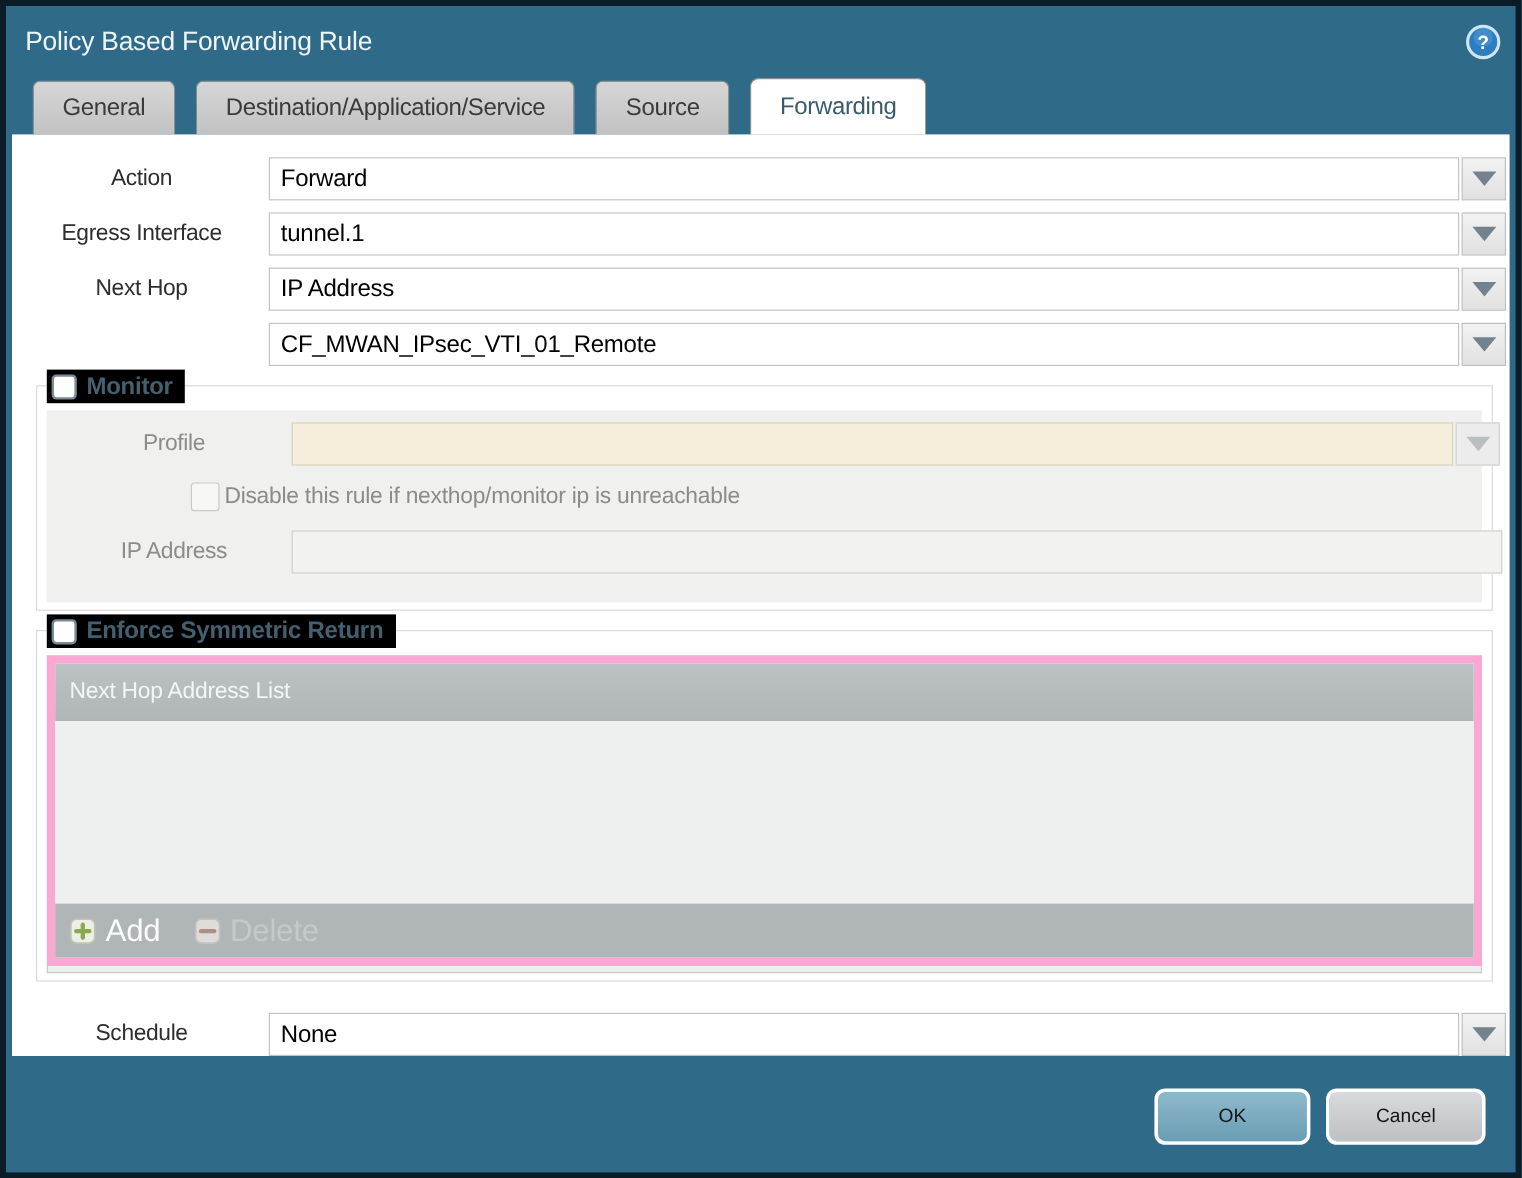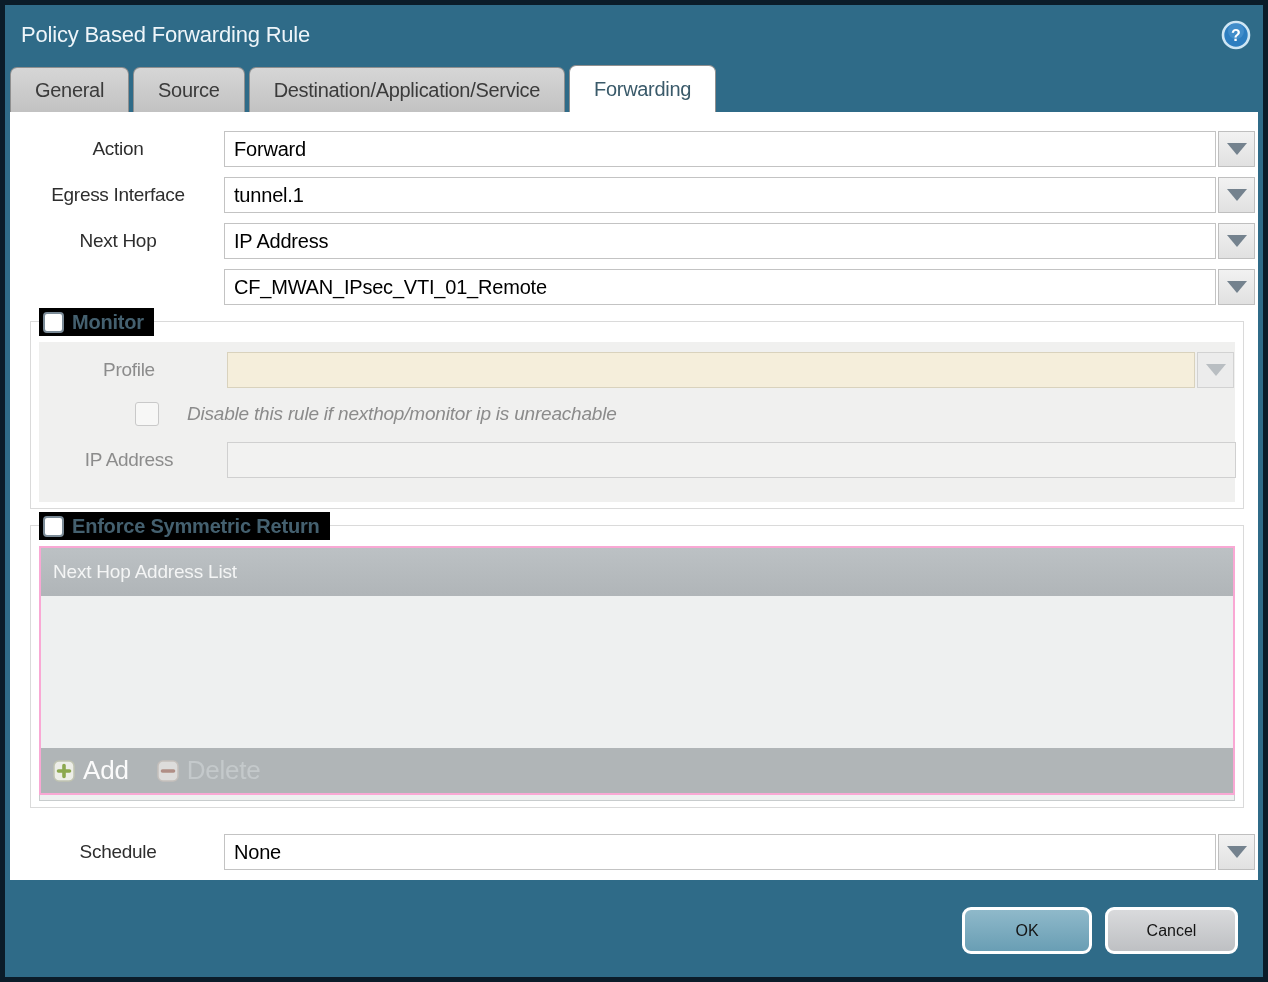--- a/index.html
+++ b/index.html
@@ -4,21 +4,21 @@
 <style>
   html,body{margin:0;padding:0;background:#0a1a26;}
   *{box-sizing:border-box;}
   body{width:1268px;height:982px;position:relative;font-family:"Liberation Sans",sans-serif;}
   .window{position:absolute;inset:0;background:#2f6b88;border:5px solid #0b1c29;display:flex;flex-direction:column;}
   
   .titlebar{height:60px;flex:none;display:flex;align-items:center;justify-content:space-between;padding:0 12px 0 16px;}
   .title{color:#eef5f9;font-size:22px;letter-spacing:-0.2px;}
   .help{width:30px;height:30px;cursor:pointer;}
   
-  .tabs{height:47px;flex:none;display:flex;align-items:flex-end;padding-left:5px;gap:4px;}
+  .tabs{height:47px;flex:none;display:flex;align-items:flex-end;padding-left:22px;gap:17px;}
   .tab{background:linear-gradient(#d6d6d6,#c2c2c2);border:1px solid #8f8f8f;border-bottom:none;
        border-radius:7px 7px 0 0;padding:0 24px;height:45px;line-height:45px;font-size:20px;
        color:#3b3b3b;letter-spacing:-0.3px;cursor:pointer;white-space:nowrap;}
   .tab.active{background:#ffffff;color:#3a5a6a;height:47px;line-height:47px;border-color:#8f8f8f;}
   
   .content{background:#ffffff;margin:0 5px;flex:none;height:768px;padding:19px 6px 0 0;overflow:hidden;}
   .row{display:flex;align-items:center;height:36px;margin:0 0 10px 10px;}
   .lbl{width:204px;flex:none;text-align:center;padding-right:8px;font-size:19px;color:#2e2e2e;letter-spacing:-0.3px;}
   .input{height:36px;border:1px solid #c3c3c3;background:#fff;font-size:20px;color:#000000;
          padding:0 9px;display:flex;align-items:center;width:992px;flex:none;letter-spacing:-0.2px;}
@@ -28,28 +28,28 @@
   .dd-btn.disabled{background:#ececec;border-color:#d2d2d2;}
   .dd-btn.disabled .arrow{border-top-color:#b9bec2;}
   
   .fieldset{border:1px solid #dadada;margin:16px 8px 0 20px;position:relative;padding:20px 0 6px 0;}
   .legend{position:absolute;top:-14px;left:8px;background:#000000;padding:0 10px 0 4px;
           display:flex;align-items:center;gap:8px;height:28px;}
   .cbx{width:21px;height:21px;border:2px solid #7b8b97;border-radius:4px;background:#fff;flex:none;cursor:pointer;}
   .legend-text{font-size:20px;font-weight:bold;color:#44606f;letter-spacing:-0.2px;}
   .panel{background:#f0f0ef;margin:0 8px;padding:10px 0 14px 0;}
   .panel .lbl{width:188px;color:#8c8c8c;}
-  .panel .row{margin-left:0;}
+  .panel .row{margin-left:16px;}
   .input.beige{background:#f5eedb;border-color:#d9d2bd;width:968px;}
   .input.gray{background:#f2f2f1;border-color:#d0d0d0;width:1009px;}
-  .chk-row{display:flex;align-items:center;gap:28px;margin:12px 0 14px 96px;height:28px;font-style:italic;}
+  .chk-row{display:flex;align-items:center;gap:4px;margin:12px 0 14px 120px;height:28px;}
   .cbx.disabled{border:1px solid #c9c9c9;border-radius:3px;width:24px;height:24px;background:#f7f7f6;cursor:default;}
   .chk-label{font-size:19px;color:#8b8b8b;letter-spacing:-0.2px;}
   
-  .table{margin:0 8px;border:2px solid #f9a8d4;}
+  .table{margin:0 8px;border:7px solid #f9a8d4;}
   .table-header{height:48px;background:linear-gradient(#bcc1c4,#b0b5b8);color:#f4f5f5;font-size:19px;
                 display:flex;align-items:center;padding-left:12px;letter-spacing:-0.2px;}
   .table-body{height:152px;background:#eef0f0;}
   .table-footer{height:45px;background:#b0b5b7;display:flex;align-items:center;gap:28px;padding-left:12px;}
   .tool-btn{display:flex;align-items:center;gap:8px;cursor:pointer;}
   .tool-btn span.txt{font-size:26px;color:#fbfbfb;letter-spacing:-0.2px;}
   .tool-btn.disabled{cursor:default;}
   .tool-btn.disabled span.txt{color:#c4c9cb;}
   .table-strip{height:6px;background:#eef0f0;margin:0 8px;border:1px solid #c8cccd;border-top:none;}
   
@@ -71,22 +71,22 @@
       <svg width="30" height="30" viewBox="0 0 30 30">
         <circle cx="15" cy="15" r="13" fill="#2d7ec0" stroke="#cfe6f4" stroke-width="2.6"></circle>
         <circle cx="15" cy="11" r="8" fill="#5aa0d6" opacity="0.45"></circle>
         <text x="15" y="21" text-anchor="middle" font-size="16" font-weight="bold" fill="#ffffff" font-family="Liberation Sans, sans-serif">?</text>
       </svg>
     </div>
   </div>
 
   <div class="tabs">
     <div class="tab">General</div>
+    <div class="tab">Destination/Application/Service</div>
     <div class="tab">Source</div>
-    <div class="tab">Destination/Application/Service</div>
     <div class="tab active">Forwarding</div>
   </div>
 
   <div class="content">
 
     <div class="row">
       <div class="lbl">Action</div>
       <div class="input">Forward</div>
       <div class="dd-btn">
           <div class="arrow"></div>

